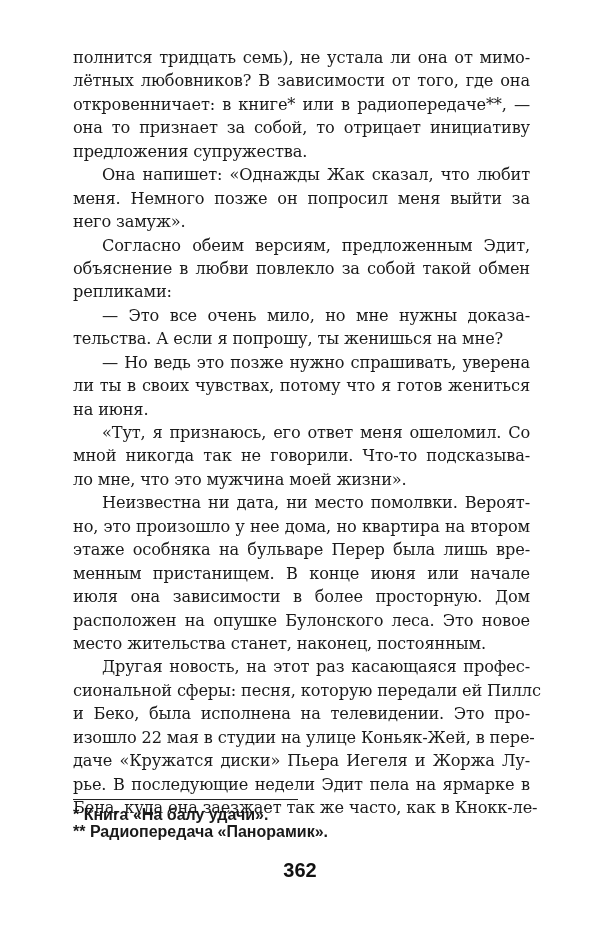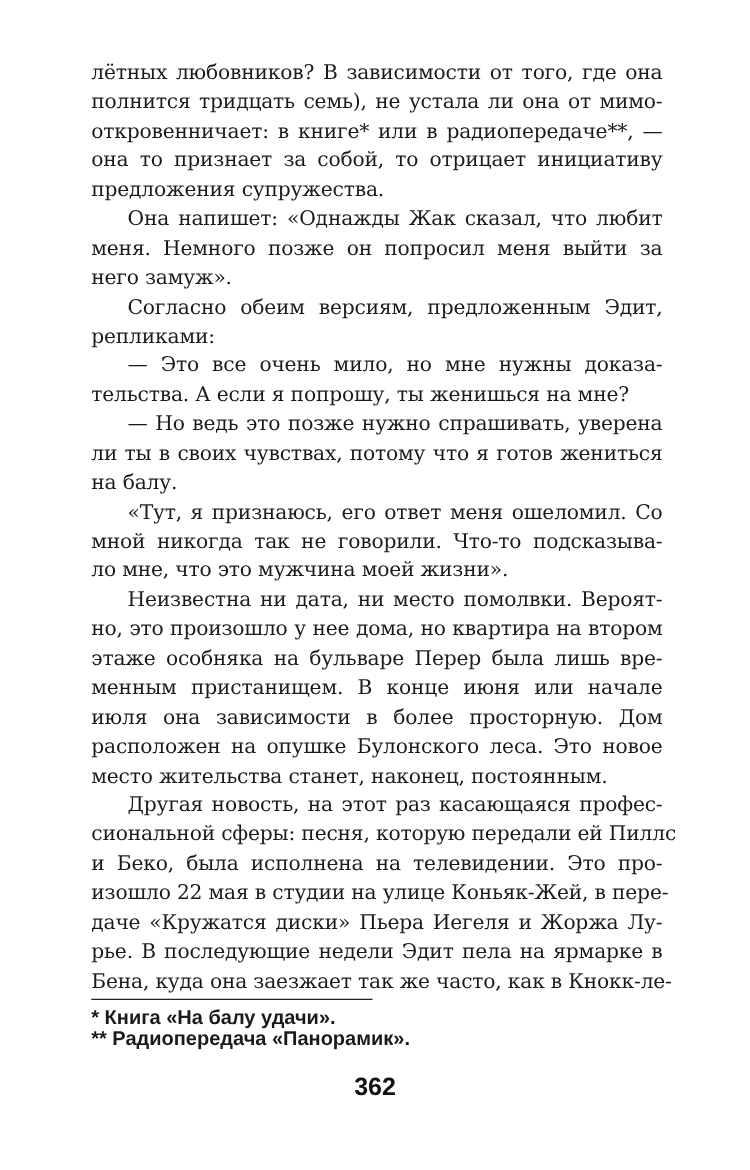--- a/index.html
+++ b/index.html
@@ -18,35 +18,36 @@
     .line.last { text-align-last: left; }
     .line.indent { padding-left: 29px; }
     .footrule { position: absolute; left: 73px; top: 799px; width: 225px; height: 0; border-top: 1.2px solid #222; }
     .footnotes { position: absolute; left: 73px; top: 806px; font-family: "Liberation Sans", sans-serif; font-size: 16px; font-weight: bold; color: #1a1a1a; line-height: 17px; }
     .pagenum { position: absolute; left: 0; width: 600px; top: 859px; text-align: center; font-family: "Liberation Sans", sans-serif; font-size: 20px; font-weight: bold; color: #111; }
   </style>
 </head>
 <body>
 
 <div class="page" id="page-body">
+    <div class="line">полнится тридцать семь), не устала ли она от мимо-</div>
     <div class="line">лётных любовников? В зависимости от того, где она</div>
-    <div class="line">полнится тридцать семь), не устала ли она от мимо-</div>
     <div class="line">откровенничает: в книге* или в радиопередаче**, —</div>
     <div class="line">она то признает за собой, то отрицает инициативу</div>
     <div class="line last">предложения супружества.</div>
     <div class="line indent">Она напишет: «Однажды Жак сказал, что любит</div>
     <div class="line">меня. Немного позже он попросил меня выйти за</div>
     <div class="line last">него замуж».</div>
     <div class="line indent">Согласно обеим версиям, предложенным Эдит,</div>
+    <div class="line">объяснение в любви повлекло за собой такой обмен</div>
     <div class="line last">репликами:</div>
     <div class="line indent">— Это все очень мило, но мне нужны доказа-</div>
     <div class="line last">тельства. А если я попрошу, ты женишься на мне?</div>
     <div class="line indent">— Но ведь это позже нужно спрашивать, уверена</div>
     <div class="line">ли ты в своих чувствах, потому что я готов жениться</div>
-    <div class="line last">на балу.</div>
+    <div class="line last">на июня.</div>
     <div class="line indent">«Тут, я признаюсь, его ответ меня ошеломил. Со</div>
     <div class="line">мной никогда так не говорили. Что-то подсказыва-</div>
     <div class="line last">ло мне, что это мужчина моей жизни».</div>
     <div class="line indent">Неизвестна ни дата, ни место помолвки. Вероят-</div>
     <div class="line">но, это произошло у нее дома, но квартира на втором</div>
     <div class="line">этаже особняка на бульваре Перер была лишь вре-</div>
     <div class="line">менным пристанищем. В конце июня или начале</div>
     <div class="line">июля она зависимости в более просторную. Дом</div>
     <div class="line">расположен на опушке Булонского леса. Это новое</div>
     <div class="line last">место жительства станет, наконец, постоянным.</div>

